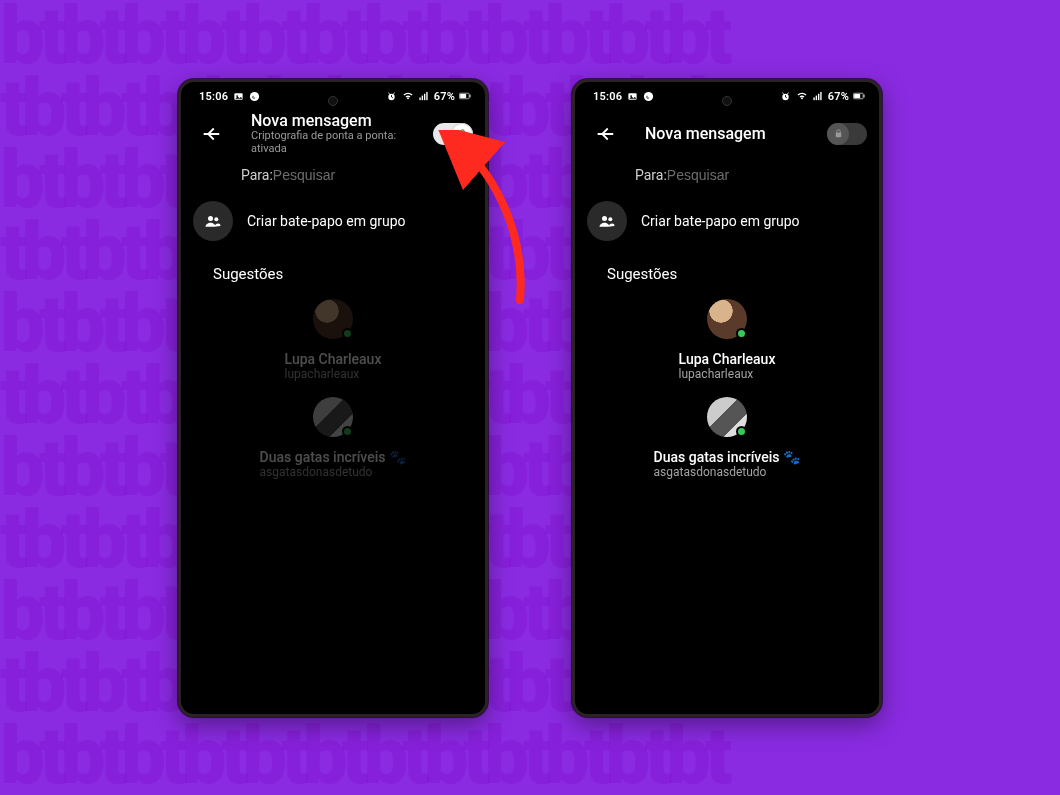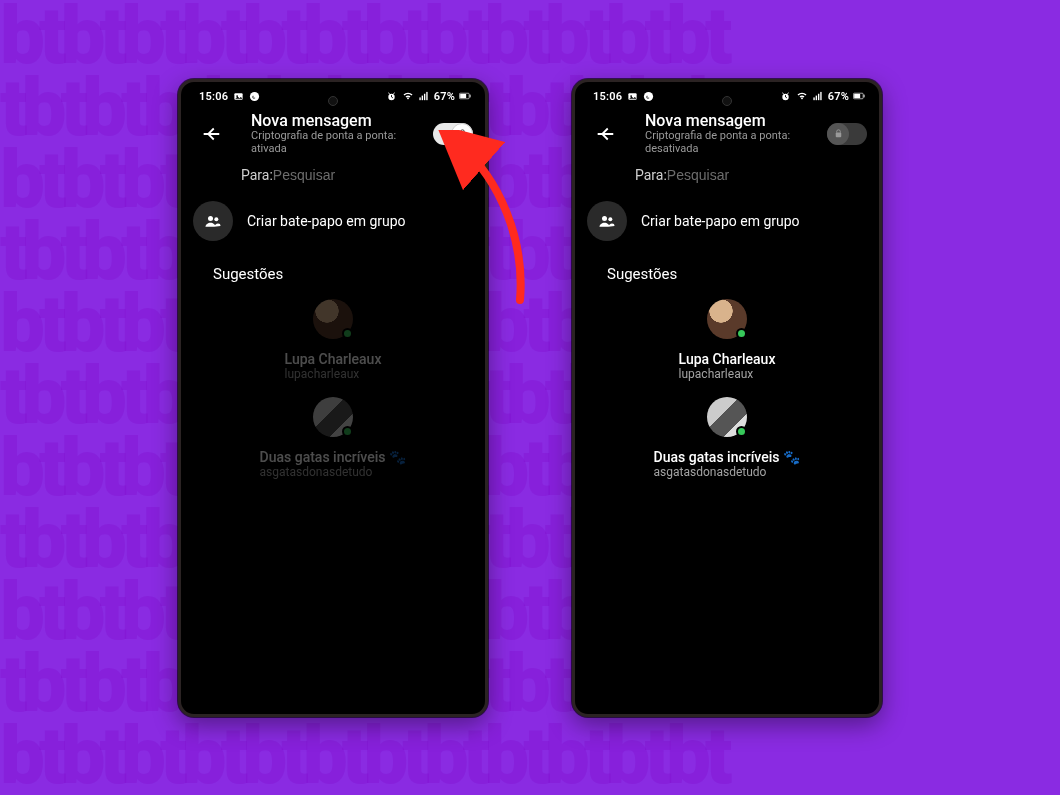--- a/index.html
+++ b/index.html
@@ -320,21 +320,20 @@
     </div>
 
     <div class="header">
       <div class="back-btn">
         <svg viewBox="0 0 24 24" width="22" height="22" fill="none" stroke="#fff" stroke-width="2">
             <path d="M15 6l-6 6 6 6M21 12H4"></path>
           </svg>
       </div>
       <div class="title-col">
         <div class="title">Nova mensagem</div>
-        <div class="subtitle">Criptografia de ponta a ponta: desativada</div>
       </div>
       <div class="toggle off">
         <div class="knob">
           <svg class="lock-svg" viewBox="0 0 24 24" fill="#9a9a9a">
               <rect x="6" y="10" width="12" height="10" rx="2"></rect>
               <path d="M8 10V8a4 4 0 118 0v2" fill="none" stroke="#9a9a9a" stroke-width="2"></path>
             </svg>
         </div>
       </div>
     </div>

